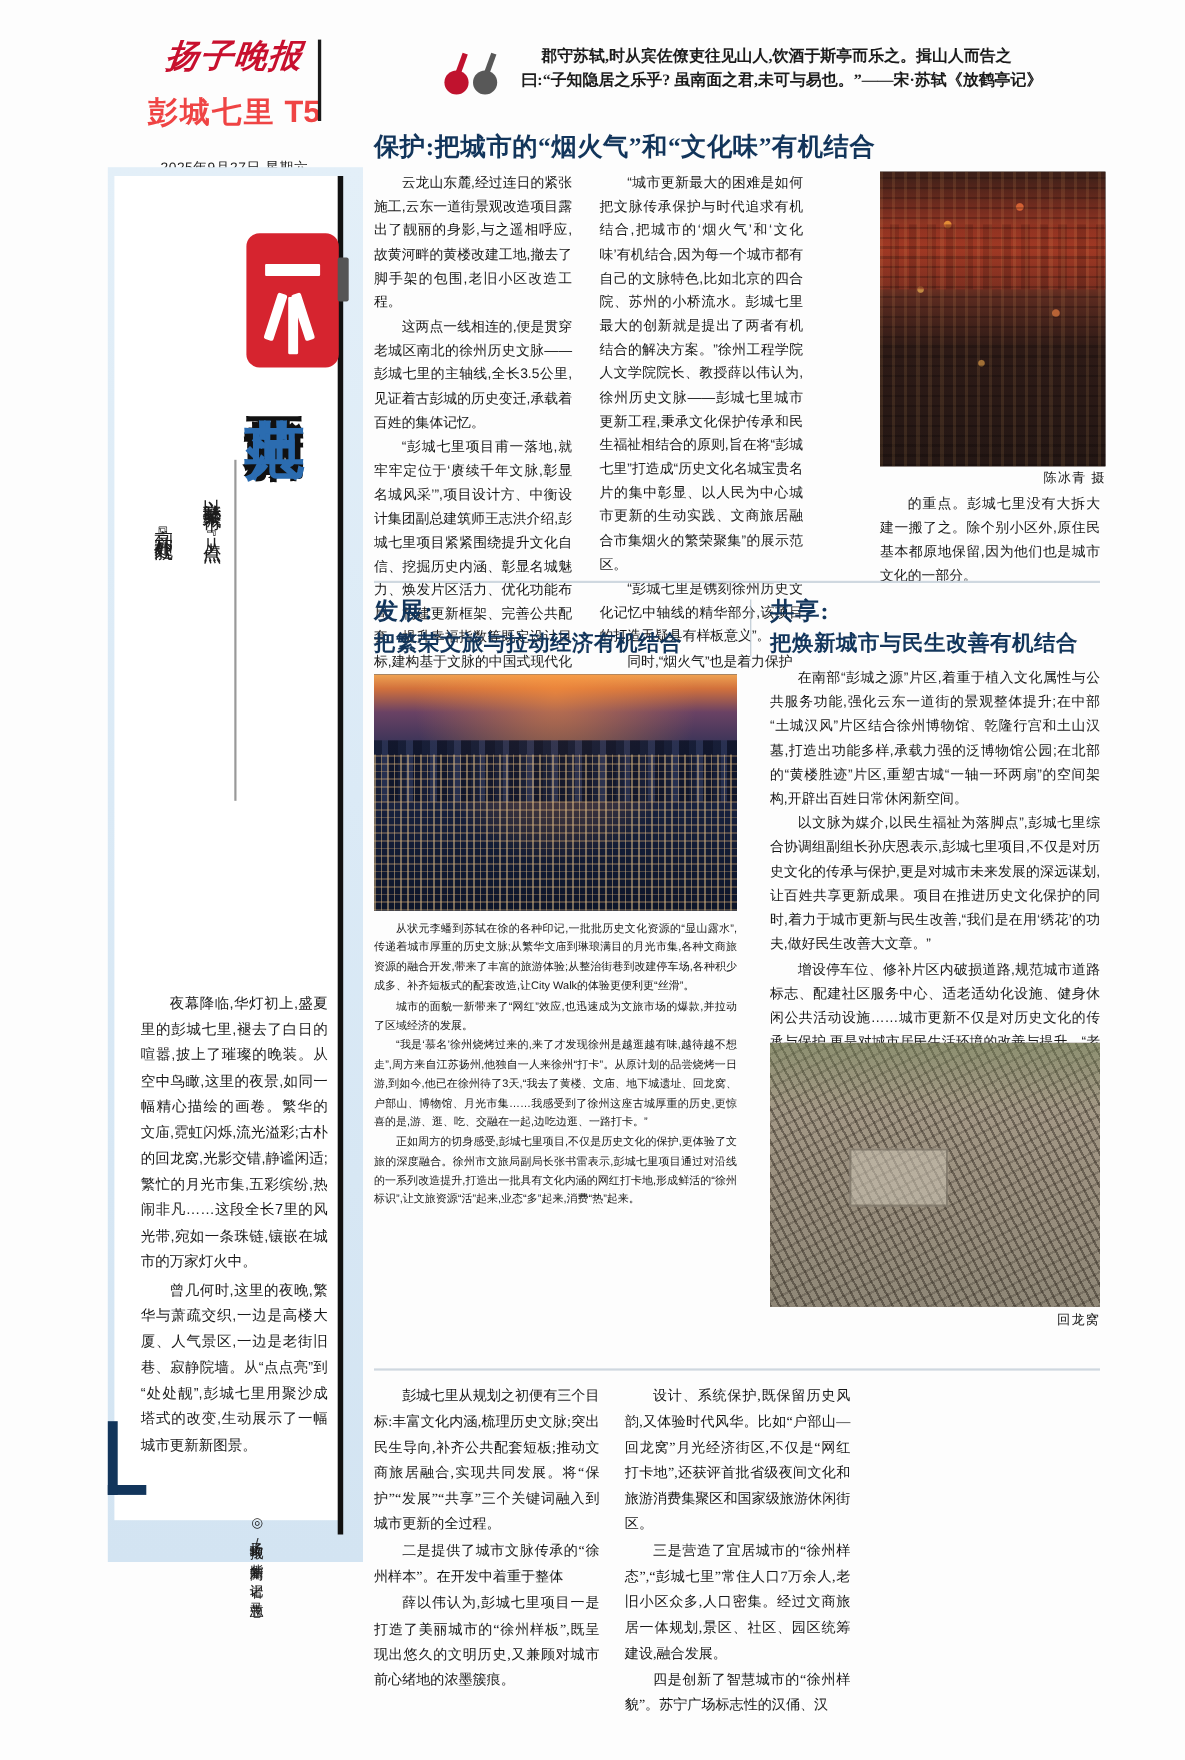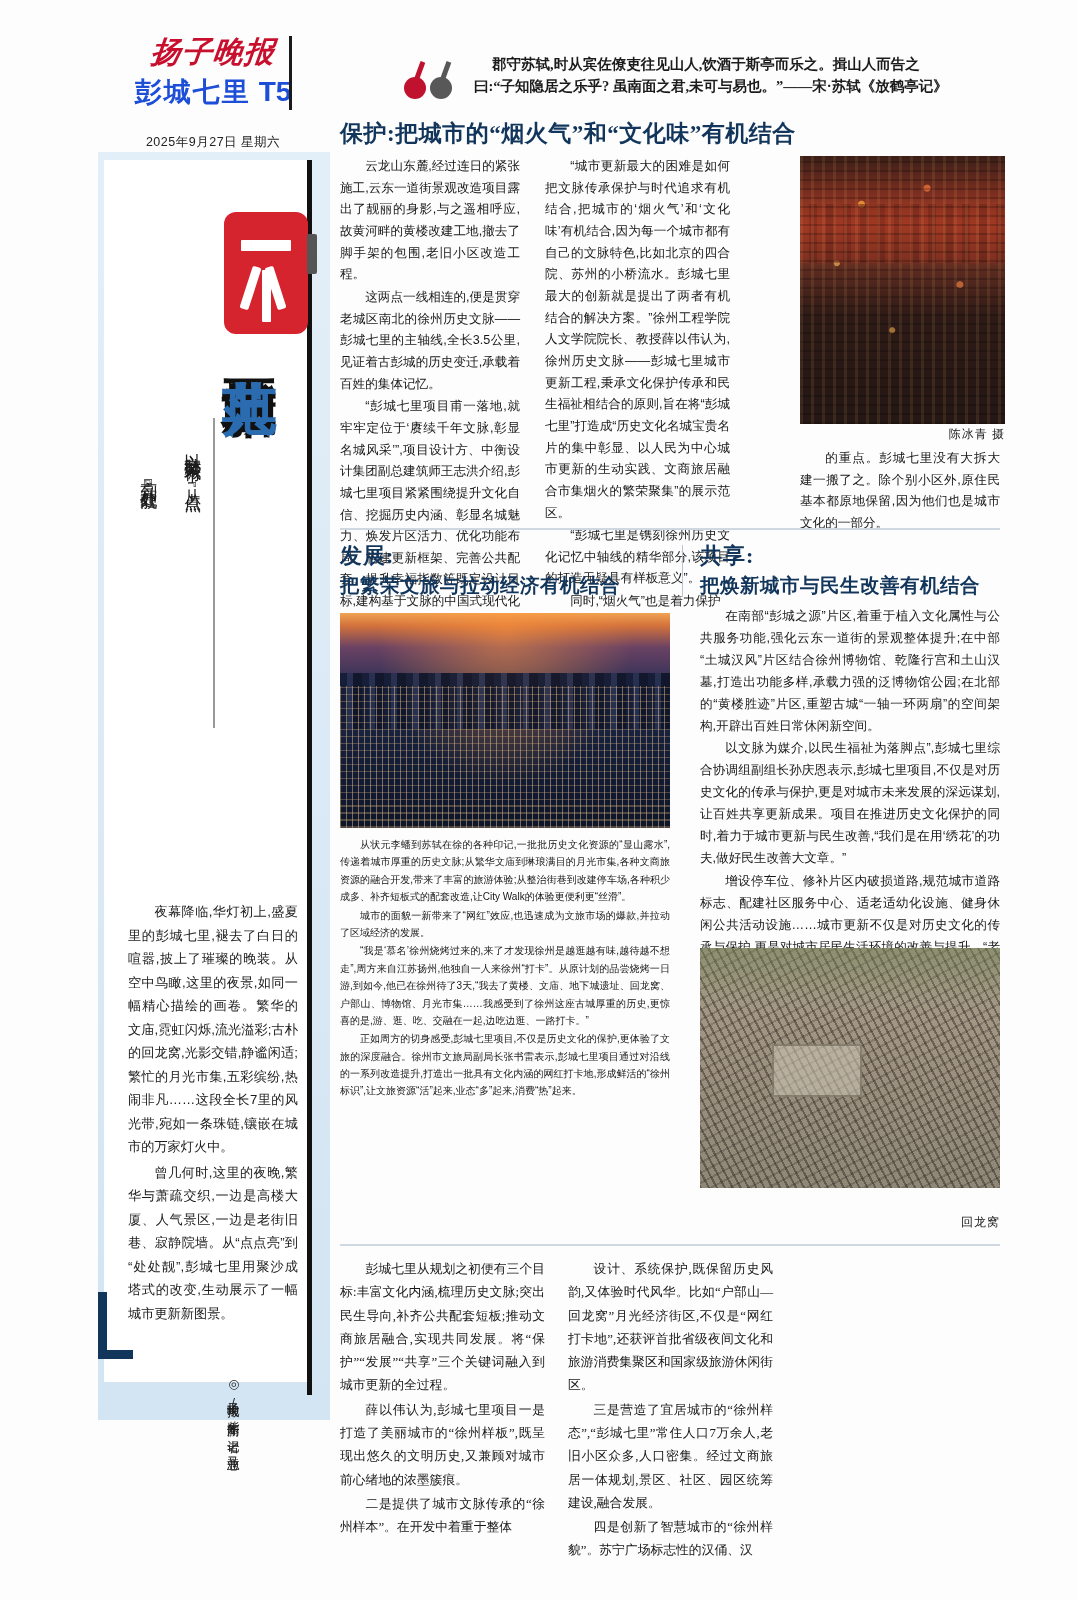--- a/index.html
+++ b/index.html
@@ -25,38 +25,38 @@
     position:absolute;left:128px;top:36px;width:170px;text-align:center;
   }
   .logo-script{
     font-family:"Liberation Serif","DejaVu Serif",serif;
     font-weight:bold;font-style:italic;
     font-size:30px;color:#c8102e;letter-spacing:1px;
     line-height:1.05;white-space:nowrap;
     transform:skewX(-6deg);
   }
   .section-name{
-    margin-top:6px;
-    font-size:27px;font-weight:bold;color:#1d4ed8;
+    margin-top:16px;
+    font-size:27px;font-weight:bold;color:#ef4444;
     letter-spacing:2px;white-space:nowrap;
     font-family:"Liberation Sans",sans-serif;
   }
   .section-name .pg{margin-left:8px;font-size:28px;letter-spacing:0;}
   .dateline{
     margin-top:24px;font-size:12.5px;color:#222;white-space:nowrap;letter-spacing:.5px;
   }
   .editline{
     margin-top:3px;font-size:12px;color:#222;white-space:nowrap;letter-spacing:.5px;
   }
   .mast-rule{
     position:absolute;left:289px;top:36px;width:3px;height:74px;background:#1a1a1a;
   }
 
   .quote-wrap{
-    position:absolute;left:404px;top:40px;width:585px;height:62px;margin-top:13px;
+    position:absolute;left:404px;top:40px;width:585px;height:62px;
   }
   .qmark{position:absolute;left:0;top:8px;width:60px;height:40px;}
   .qmark .dot{position:absolute;bottom:2px;width:22px;height:22px;border-radius:50%;}
   .qmark .d1{left:0;background:#c0122e;}
   .qmark .d2{left:26px;background:#585858;}
   .qmark .tail{position:absolute;width:5px;height:26px;background:#c0122e;transform:rotate(20deg);}
   .qmark .t1{left:12px;top:0;background:#c0122e;}
   .qmark .t2{left:38px;top:0;background:#585858;}
   .quote-text{
     position:absolute;left:70px;top:0;width:515px;
@@ -221,21 +221,21 @@
     font-size:12.6px;line-height:1.74;color:#171717;text-align:justify;
   }
   .share-body p{margin:0 0 1px 0;text-indent:2em;}
 
   .photo3{
     position:absolute;left:700px;top:948px;width:300px;height:240px;
     overflow:hidden;background:#6d6155;
   }
   .cap3{
     position:absolute;left:700px;top:1192px;width:300px;text-align:right;
-    font-size:12px;color:#1a1a1a;letter-spacing:1px;margin-top:22px;
+    font-size:12px;color:#1a1a1a;letter-spacing:1px;
   }
 
   .bot-rule{
     position:absolute;left:340px;top:1244px;width:660px;height:2px;background:#cfd8e0;
   }
   .bot-cols{
     position:absolute;left:340px;top:1258px;width:660px;height:250px;
   }
   .kai{
     font-family:"Liberation Serif","DejaVu Serif",serif;
@@ -424,22 +424,22 @@
         <span class="court"></span>
       </div>
   </div>
   <div class="cap3">回龙窝</div>
 
   <div class="bot-rule"></div>
 
   <div class="bot-cols">
     <div class="kai bc1">
       <p>彭城七里从规划之初便有三个目标:丰富文化内涵,梳理历史文脉;突出民生导向,补齐公共配套短板;推动文商旅居融合,实现共同发展。将“保护”“发展”“共享”三个关键词融入到城市更新的全过程。</p>
+      <p>二是提供了城市文脉传承的“徐州样本”。在开发中着重于整体</p>
       <p>薛以伟认为,彭城七里项目一是打造了美丽城市的“徐州样板”,既呈现出悠久的文明历史,又兼顾对城市前心绪地的浓墨簇痕。</p>
-      <p>二是提供了城市文脉传承的“徐州样本”。在开发中着重于整体</p>
     </div>
     <div class="kai bc2">
       <p>设计、系统保护,既保留历史风韵,又体验时代风华。比如“户部山—回龙窝”月光经济街区,不仅是“网红打卡地”,还获评首批省级夜间文化和旅游消费集聚区和国家级旅游休闲街区。</p>
       <p>三是营造了宜居城市的“徐州样态”,“彭城七里”常住人口7万余人,老旧小区众多,人口密集。经过文商旅居一体规划,景区、社区、园区统筹建设,融合发展。</p>
       <p>四是创新了智慧城市的“徐州样貌”。苏宁广场标志性的汉俑、汉</p>
     </div>
   </div>
 
 </div>
 

